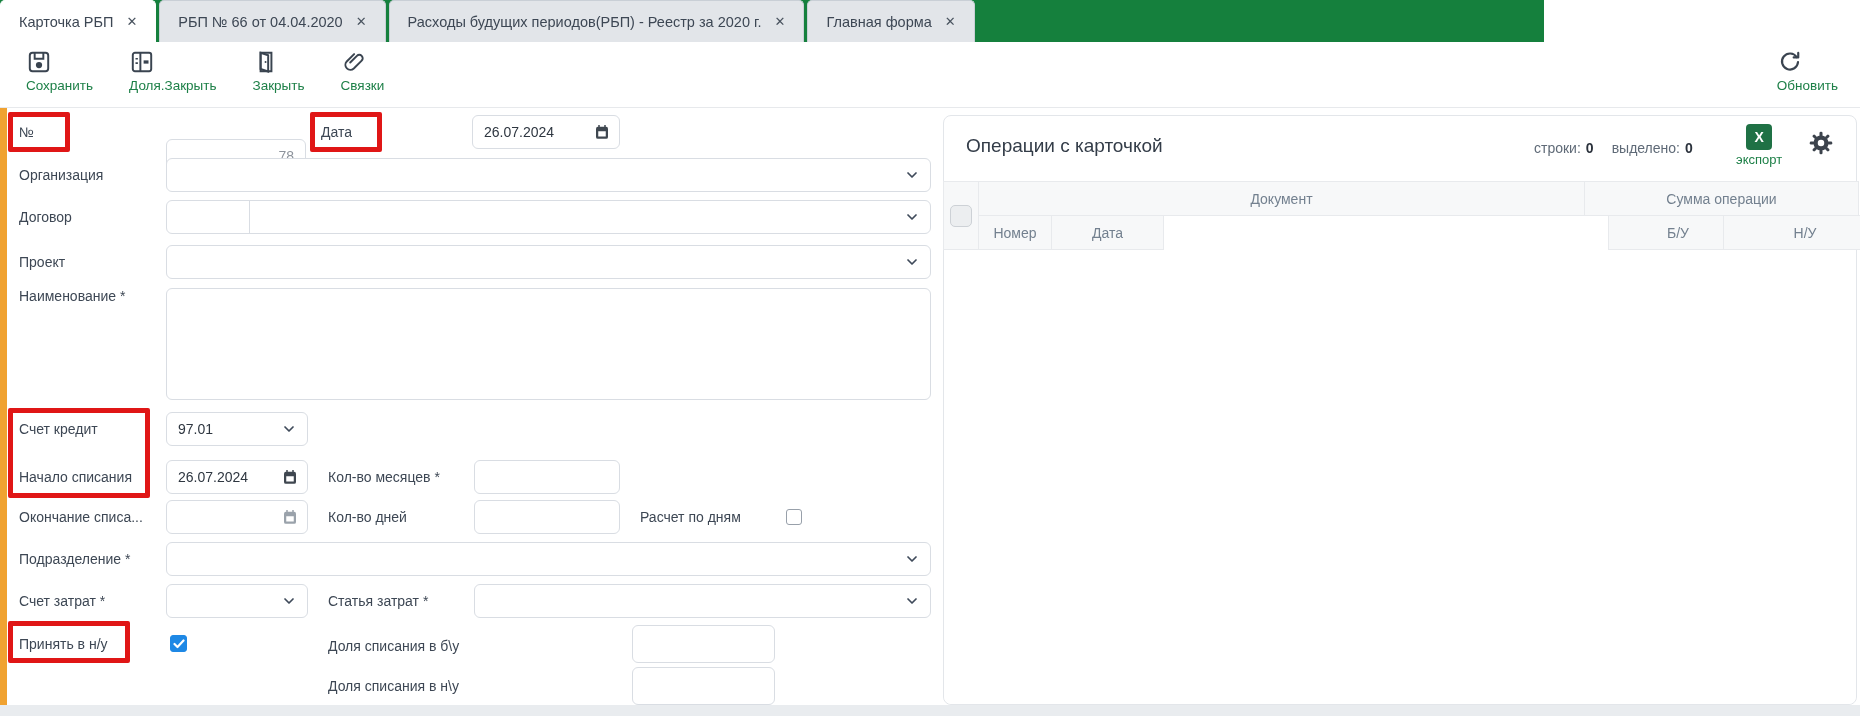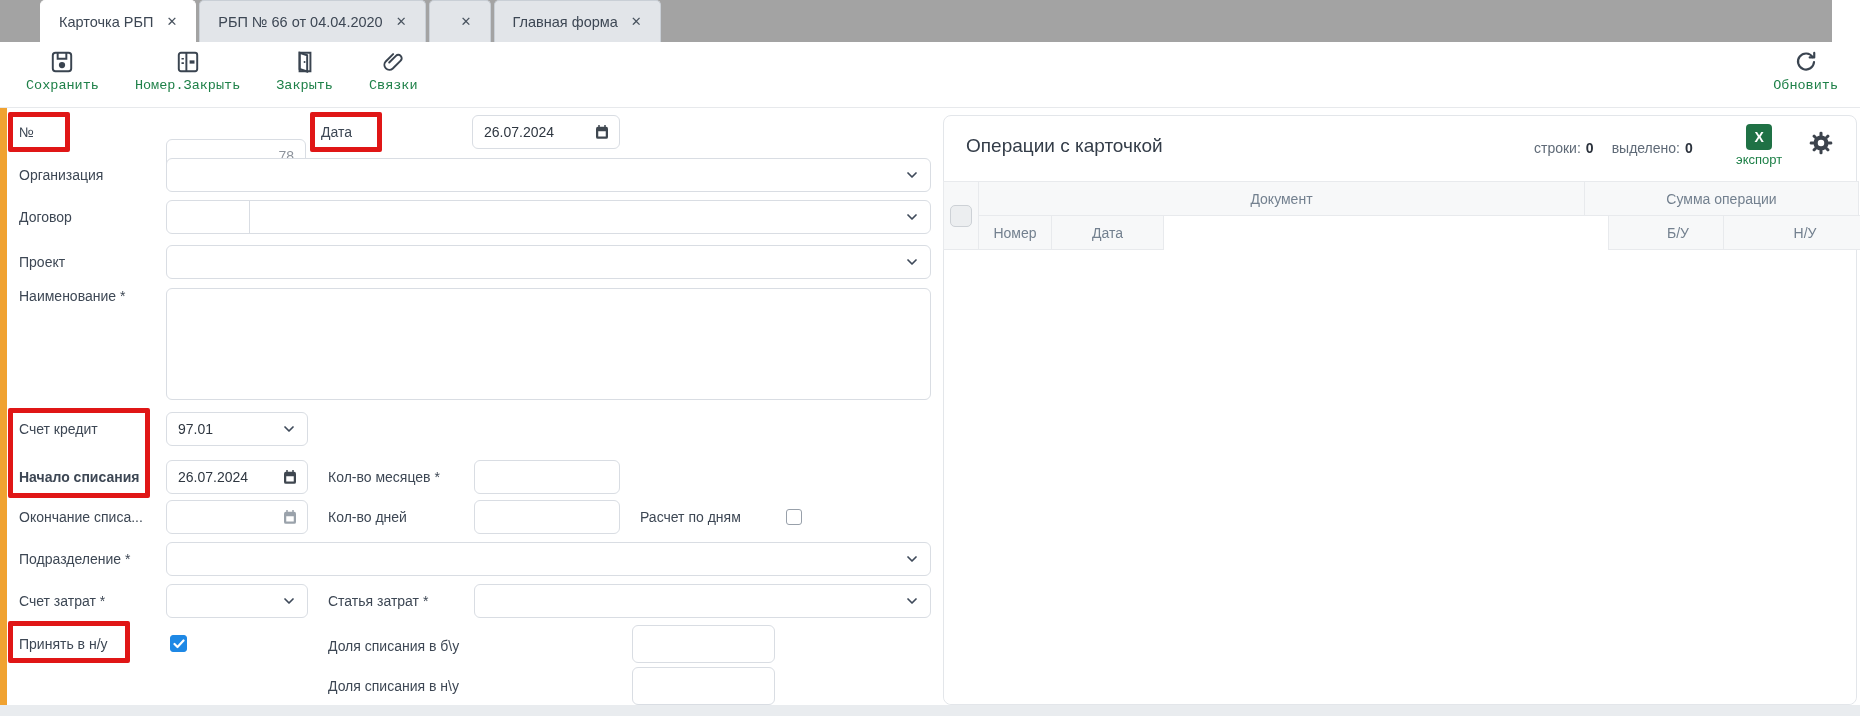--- a/index.html
+++ b/index.html
@@ -1,33 +1,33 @@
 <!DOCTYPE html>
 <html><head>
 <meta charset="utf-8">
 <style>
   * { margin:0; padding:0; box-sizing:border-box; }
   html,body { background:#fff; }
   body { font-family:"Liberation Sans","DejaVu Sans",sans-serif; color:#3d4754; }
   #stage { position:relative; width:1860px; height:716px; background:#fff; overflow:hidden; }
 
   
-  .tabbar { position:absolute; left:0; top:0; width:1832px; height:42px;
-            background:#a3a3a3; display:flex; align-items:stretch;padding-left:40px; }
+  .tabbar { position:absolute; left:0; top:0; width:1544px; height:42px;
+            background:#15803d; display:flex; align-items:stretch; }
   .tab { display:flex; align-items:center; padding:0 18px; font-size:14.5px;
          color:#3d4754; background:#e2e5e9; border:1px solid #c9cfd6; border-bottom:none;
          border-radius:5px 5px 0 0; margin-right:3px; cursor:pointer; white-space:nowrap; }
   .tab.active { background:#fff; border-color:#fff; }
   .tab .close { margin-left:13px; font-size:13px; color:#49535f; font-weight:bold; }
 
   
   .toolbar { position:absolute; left:0; top:42px; width:1860px; height:66px;
              background:#fff; border-bottom:1px solid #e7e9ec; }
   .tb-group { position:absolute; left:26px; top:7px; display:flex; gap:36px; }
-  .tb-btn { display:flex; flex-direction:column; align-items:center; gap:3px; cursor:pointer;font-family:Liberation Mono, monospace; }
+  .tb-btn { display:flex; flex-direction:column; gap:3px; cursor:pointer; }
   .tb-btn svg { width:26px; height:26px; }
   .tb-btn .lbl { font-size:13.5px; color:#1e8048; }
   .tb-refresh { position:absolute; right:22px; top:7px; }
 
   
   .accent-stripe { position:absolute; left:0; top:108px; width:7px; height:597px; background:#f0a231; }
   .flabel { position:absolute; font-size:14px; color:#3d4754; line-height:34px; white-space:nowrap; }
   .fbox { position:absolute; background:#fff; border:1px solid #d9dde3; border-radius:6px; }
   .fbox .val { position:absolute; left:11px; top:0; line-height:32px; font-size:14px; color:#2e3640; }
   .fbox .val.right { left:auto; right:11px; color:#8d939c; }
@@ -69,20 +69,21 @@
   <div class="tabbar">
     <div class="tab active">
       <span>Карточка РБП</span>
       <span class="close">✕</span>
     </div>
     <div class="tab">
       <span>РБП № 66 от 04.04.2020</span>
       <span class="close">✕</span>
     </div>
     <div class="tab">
+      <span>Расходы будущих периодов(РБП) - Реестр за 2020 г.</span>
       <span class="close">✕</span>
     </div>
     <div class="tab">
       <span>Главная форма</span>
       <span class="close">✕</span>
     </div>
   </div>
 
   <div class="toolbar">
     <div class="tb-group">
@@ -98,21 +99,21 @@
       </div>
       <div class="tb-btn">
         <span>
           <svg viewBox="0 0 24 24" fill="none" stroke="#3a4450" stroke-width="1.8">
             <rect x="3.5" y="3.5" width="17" height="17" rx="2"></rect>
             <path d="M10.5 3.5v17"></path>
             <path d="M6 9h2.2M6 13h2.2" stroke-width="1.6"></path>
             <rect x="13.5" y="10.5" width="4.5" height="3" fill="#3a4450" stroke="none"></rect>
           </svg>
         </span>
-        <span class="lbl">Номер.Закрыть</span>
+        <span class="lbl">Доля.Закрыть</span>
       </div>
       <div class="tb-btn">
         <span>
           <svg viewBox="0 0 24 24" fill="none" stroke="#3a4450" stroke-width="1.8">
             <path d="M7 3.5h10v17H7z"></path>
             <path d="M7 3.5l7 2.3v15l-7-2.3z"></path>
             <circle cx="11.6" cy="12" r="0.9" fill="#3a4450" stroke="none"></circle>
           </svg>
         </span>
         <span class="lbl">Закрыть</span>
@@ -192,21 +193,21 @@
   <div class="flabel" style="left:19px; top:412px;">Счет кредит</div>
   <div class="fbox" style="left:166px; top:412px; width:142px; height:34px;">
     <span class="val">97.01</span>
     <span class="chev">
       <svg viewBox="0 0 24 24" fill="none" stroke="#3f4a5a" stroke-width="2.6" stroke-linecap="round" stroke-linejoin="round">
           <polyline points="6,9 12,15 18,9"></polyline>
         </svg>
     </span>
   </div>
 
-  <div class="flabel" style="left:19px; top:460px;font-weight:bold;">Начало списания</div>
+  <div class="flabel" style="left:19px; top:460px;">Начало списания</div>
   <div class="fbox" style="left:166px; top:460px; width:142px; height:34px;">
     <span class="val">26.07.2024</span>
     <span class="cal">
       <svg viewBox="0 0 24 24">
           <g stroke="#3f4750" stroke-width="2">
             <line x1="8" y1="2.5" x2="8" y2="6"></line>
             <line x1="16" y1="2.5" x2="16" y2="6"></line>
           </g>
         <rect x="4" y="5" width="16" height="16" rx="2.5" fill="#3f4750"></rect>
           <rect x="7" y="11" width="10" height="7" fill="#fff"></rect>

